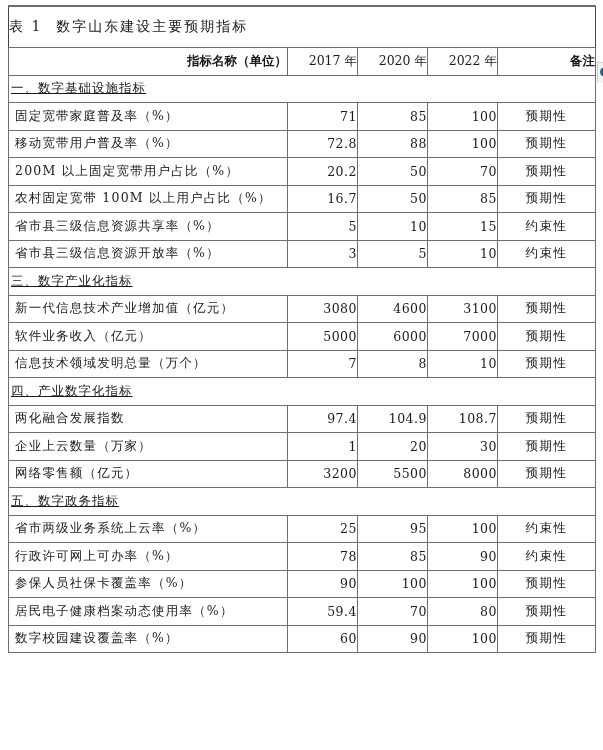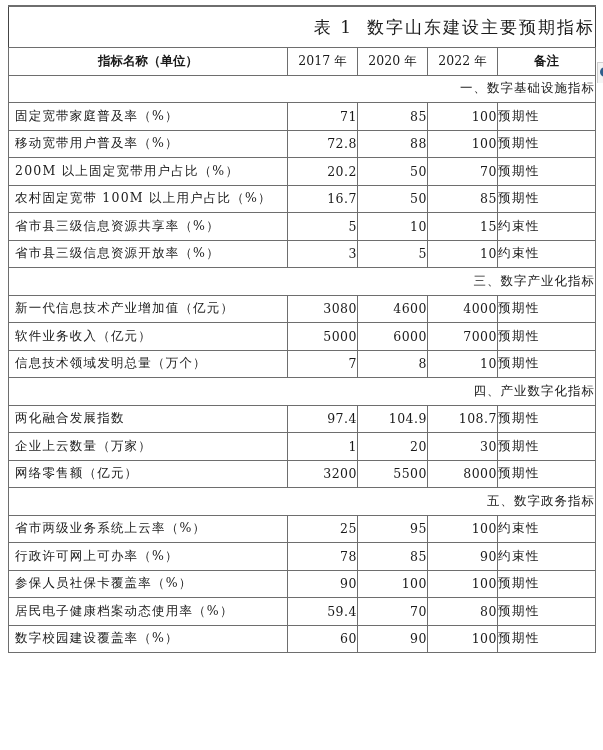--- a/index.html
+++ b/index.html
@@ -29,57 +29,59 @@
       padding: 0;
       height: 26.5px;
       overflow: hidden;
       white-space: nowrap;
     }
     .doc-table th {
       font-weight: normal;
     }
     .title-cell {
       height: 40px !important;
-      text-align: right;
-      font-size: 17px;
+      text-align: left;
+      font-size: 14px;
       font-weight: bold;
       letter-spacing: 2px;
       font-family: "DejaVu Sans", "Liberation Sans", sans-serif;
       border-left: 1.5px solid #444 !important;
       border-right: 1.5px solid #444 !important;
       border-top: 2px solid #6e6e6e !important;
     }
     .title-cell .tnum {
       font-weight: normal;
       font-family: "DejaVu Serif", serif;
       margin-right: 14px;
     }
     .hdr {
-      text-align: center;
+      text-align: right;
       font-size: 12.5px;
       font-family: "DejaVu Sans", "Liberation Sans", sans-serif;
       font-weight: bold !important;
     }
     .hdr.year { font-family: "DejaVu Serif", serif; font-weight: normal !important; }
     .section td {
-      text-align: right;
-      padding-left: 14px;
+      text-align: left;
+      padding-left: 2px;
       letter-spacing: 1px;
+      text-decoration: underline;
     }
     .name {
       text-align: left;
       padding-left: 6px !important;
       letter-spacing: 1.2px;
       margin-top: 28px;
     }
     .num {
       text-align: right;
       letter-spacing: 0.5px;
     }
     .note {
+      text-align: center;
       letter-spacing: 1.5px;
     }
     .col-name { width: 279px; }
     .col-y { width: 70px; }
     .col-note { width: 98px; }
     .side-widget {
       position: absolute;
       left: 597px;
       top: 62px;
       width: 6px;
@@ -170,21 +172,21 @@
       <td class="note">约束性</td>
     </tr>
 
     <tr class="section">
         <td colspan="5">三、数字产业化指标</td>
       </tr>
     <tr>
       <td class="name">新一代信息技术产业增加值（亿元）</td>
       <td class="num">3080</td>
       <td class="num">4600</td>
-      <td class="num">4000</td>
+      <td class="num">3100</td>
       <td class="note">预期性</td>
     </tr>
     <tr>
       <td class="name">软件业务收入（亿元）</td>
       <td class="num">5000</td>
       <td class="num">6000</td>
       <td class="num">7000</td>
       <td class="note">预期性</td>
     </tr>
     <tr>

